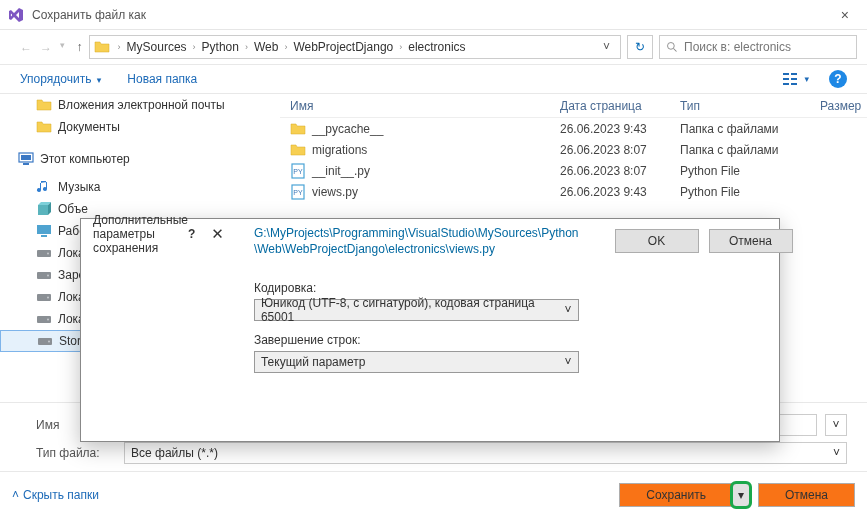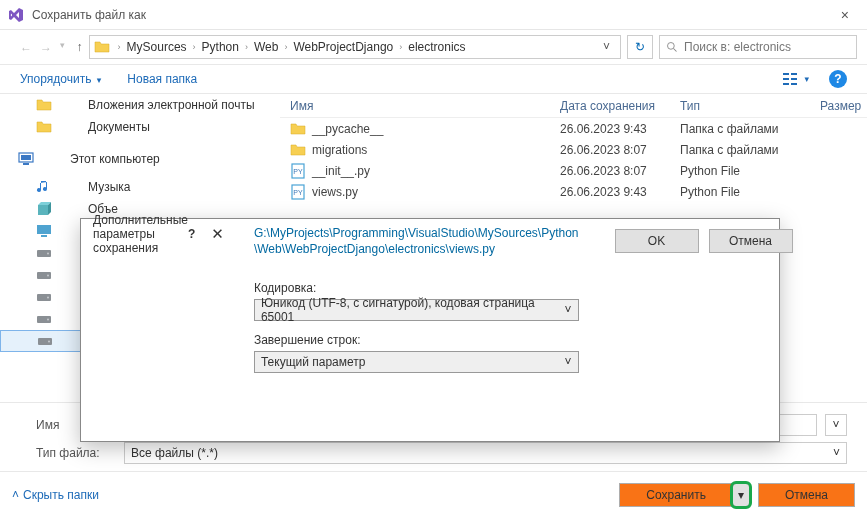--- a/index.html
+++ b/index.html
@@ -30,21 +30,21 @@
   .toolrow .link { color: #1e6bb8; cursor: pointer; }
   .toolrow .caret { color: #1e6bb8; font-size: 9px; margin-left: 2px; }
   .toolrow .spacer { flex: 1; }
   .toolrow .right-icons { display: flex; gap: 20px; align-items: center; color: #1e6bb8; }
   .view-ico { display: inline-flex; align-items: center; }
   .help-ico { width: 18px; height: 18px; border-radius: 50%; background: #1e88e5; color: #fff; display: flex; align-items: center; justify-content: center; font-weight: bold; font-size: 12px; }
 
   
   .mainsplit { display: flex; height: 308px; }
   .sidebar { width: 280px; overflow: hidden; }
-  .sb-row { display: flex; align-items: center; height: 22px; padding: 0 8px 0 26px; cursor: pointer; white-space: nowrap; overflow: hidden; gap: 30px; }
+  .sb-row { display: flex; align-items: center; height: 22px; padding: 0 8px 0 26px; cursor: pointer; white-space: nowrap; overflow: hidden; }
   .sb-row .ico { width: 16px; height: 16px; margin-right: 6px; flex-shrink: 0; }
   .sb-row.sel { background: #e5f1fb; border: 1px solid #7eb4ea; }
   .sb-header { font-weight: normal; padding-left: 18px; }
   .sb-indent1 { padding-left: 36px; }
   .sb-indent2 { padding-left: 36px; }
 
   .filepane { flex: 1; overflow: hidden; }
   .filehead { display: flex; height: 24px; align-items: center; border-bottom: 1px solid #eee; }
   .filehead .col { padding: 0 10px; color: #4a6a92; cursor: pointer; white-space: nowrap; overflow: hidden; }
   .col-name { flex: 0 0 270px; }
@@ -235,21 +235,21 @@
           <rect x="1" y="5" width="14" height="7" fill="#8a8f94" rx="1"></rect>
           <circle cx="12" cy="8.5" r="1" fill="#c6cace"></circle>
         </svg>
         <span>Storaç</span>
       </div>
   </div>
 
   <div class="filepane">
     <div class="filehead">
       <div class="col col-name">Имя</div>
-      <div class="col col-date">Дата сохранения</div>
+      <div class="col col-date">Дата страница</div>
       <div class="col col-type">Тип</div>
       <div class="col col-size">Размер</div>
     </div>
     <div id="filelist">
         <div class="filerow">
           <div class="cell col-name">
             <svg class="ico" viewBox="0 0 16 16">
               <path class="svg-folder" d="M1 3h5l1 2h8v8H1z"></path>
             </svg>
             <span>__pycache__</span>

